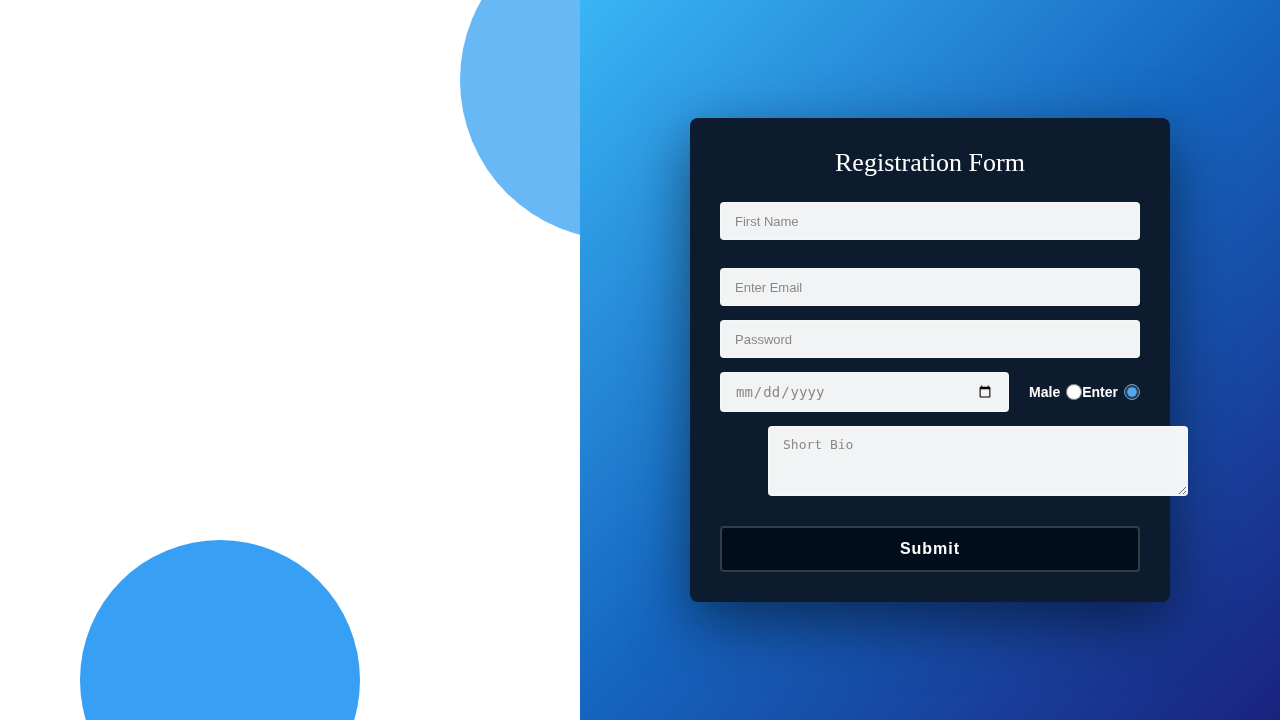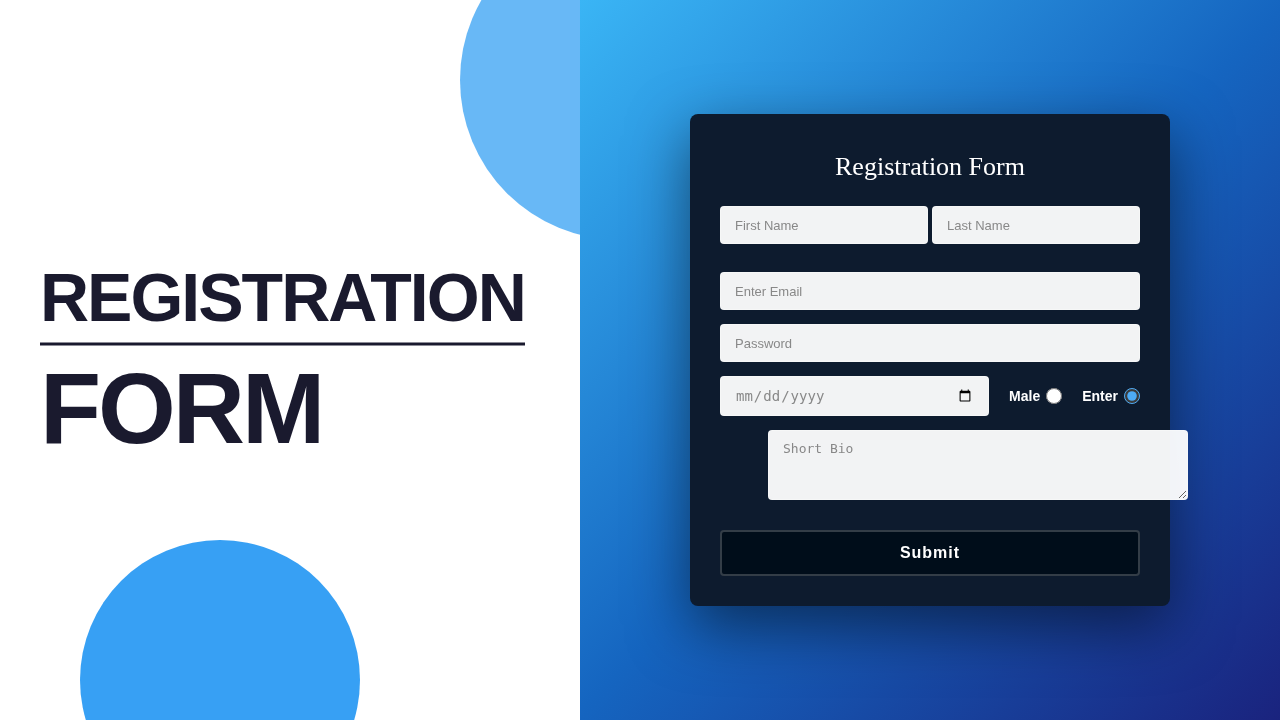--- a/index.html
+++ b/index.html
@@ -96,21 +96,21 @@
 
     
     .form-card {
       position: absolute;
       top: 50%;
       left: 50%;
       transform: translate(-50%, -50%);
       width: 480px;
       background: #0d1b2e;
       border-radius: 8px;
-      padding: 38px 30px 30px 30px;
+      padding: 30px 30px 30px 30px;
       box-shadow: 0 20px 60px rgba(0,0,0,0.5);
     }
 
     .form-title {
       text-align: center;
       color: #ffffff;
       font-size: 26px;
       font-weight: 500;
       margin-bottom: 24px;
       font-family: Georgia, serif;
@@ -156,21 +156,20 @@
       margin-bottom: 14px;
     }
 
     .date-input-wrapper {
       flex: 1;
     }
 
     .gender-options {
       display: flex;
       align-items: center;
-      gap: 20px;
     }
 
     .gender-option {
       display: flex;
       align-items: center;
       gap: 6px;
       color: #ffffff;
       font-size: 14px;
       font-weight: 600;
       cursor: pointer;
@@ -209,39 +208,31 @@
     }
   </style>
 </head>
 <body>
 
 <div class="left-panel">
 
   <div class="blue-curve-top"></div>
   <div class="blue-curve-bottom"></div>
 
-  <div class="left-text-container">
-    <div class="registration-text">REGISTRATION</div>
-    <div class="divider-line"></div>
-    <div class="form-text">FORM</div>
-  </div>
 </div>
 
 <div class="right-panel">
 
   <div class="form-card">
     <h1 class="form-title">Registration Form</h1>
 
     
     <div class="form-row">
       <div class="form-group half">
         <input type="text" class="form-input" placeholder="First Name" style="">
-      </div>
-      <div class="form-group half">
-        <input type="text" class="form-input" placeholder="Last Name" style="">
       </div>
     </div>
 
     
     <div class="form-group">
       <input type="email" class="form-input" placeholder="Enter Email" style="">
     </div>
 
     
     <div class="form-group">

